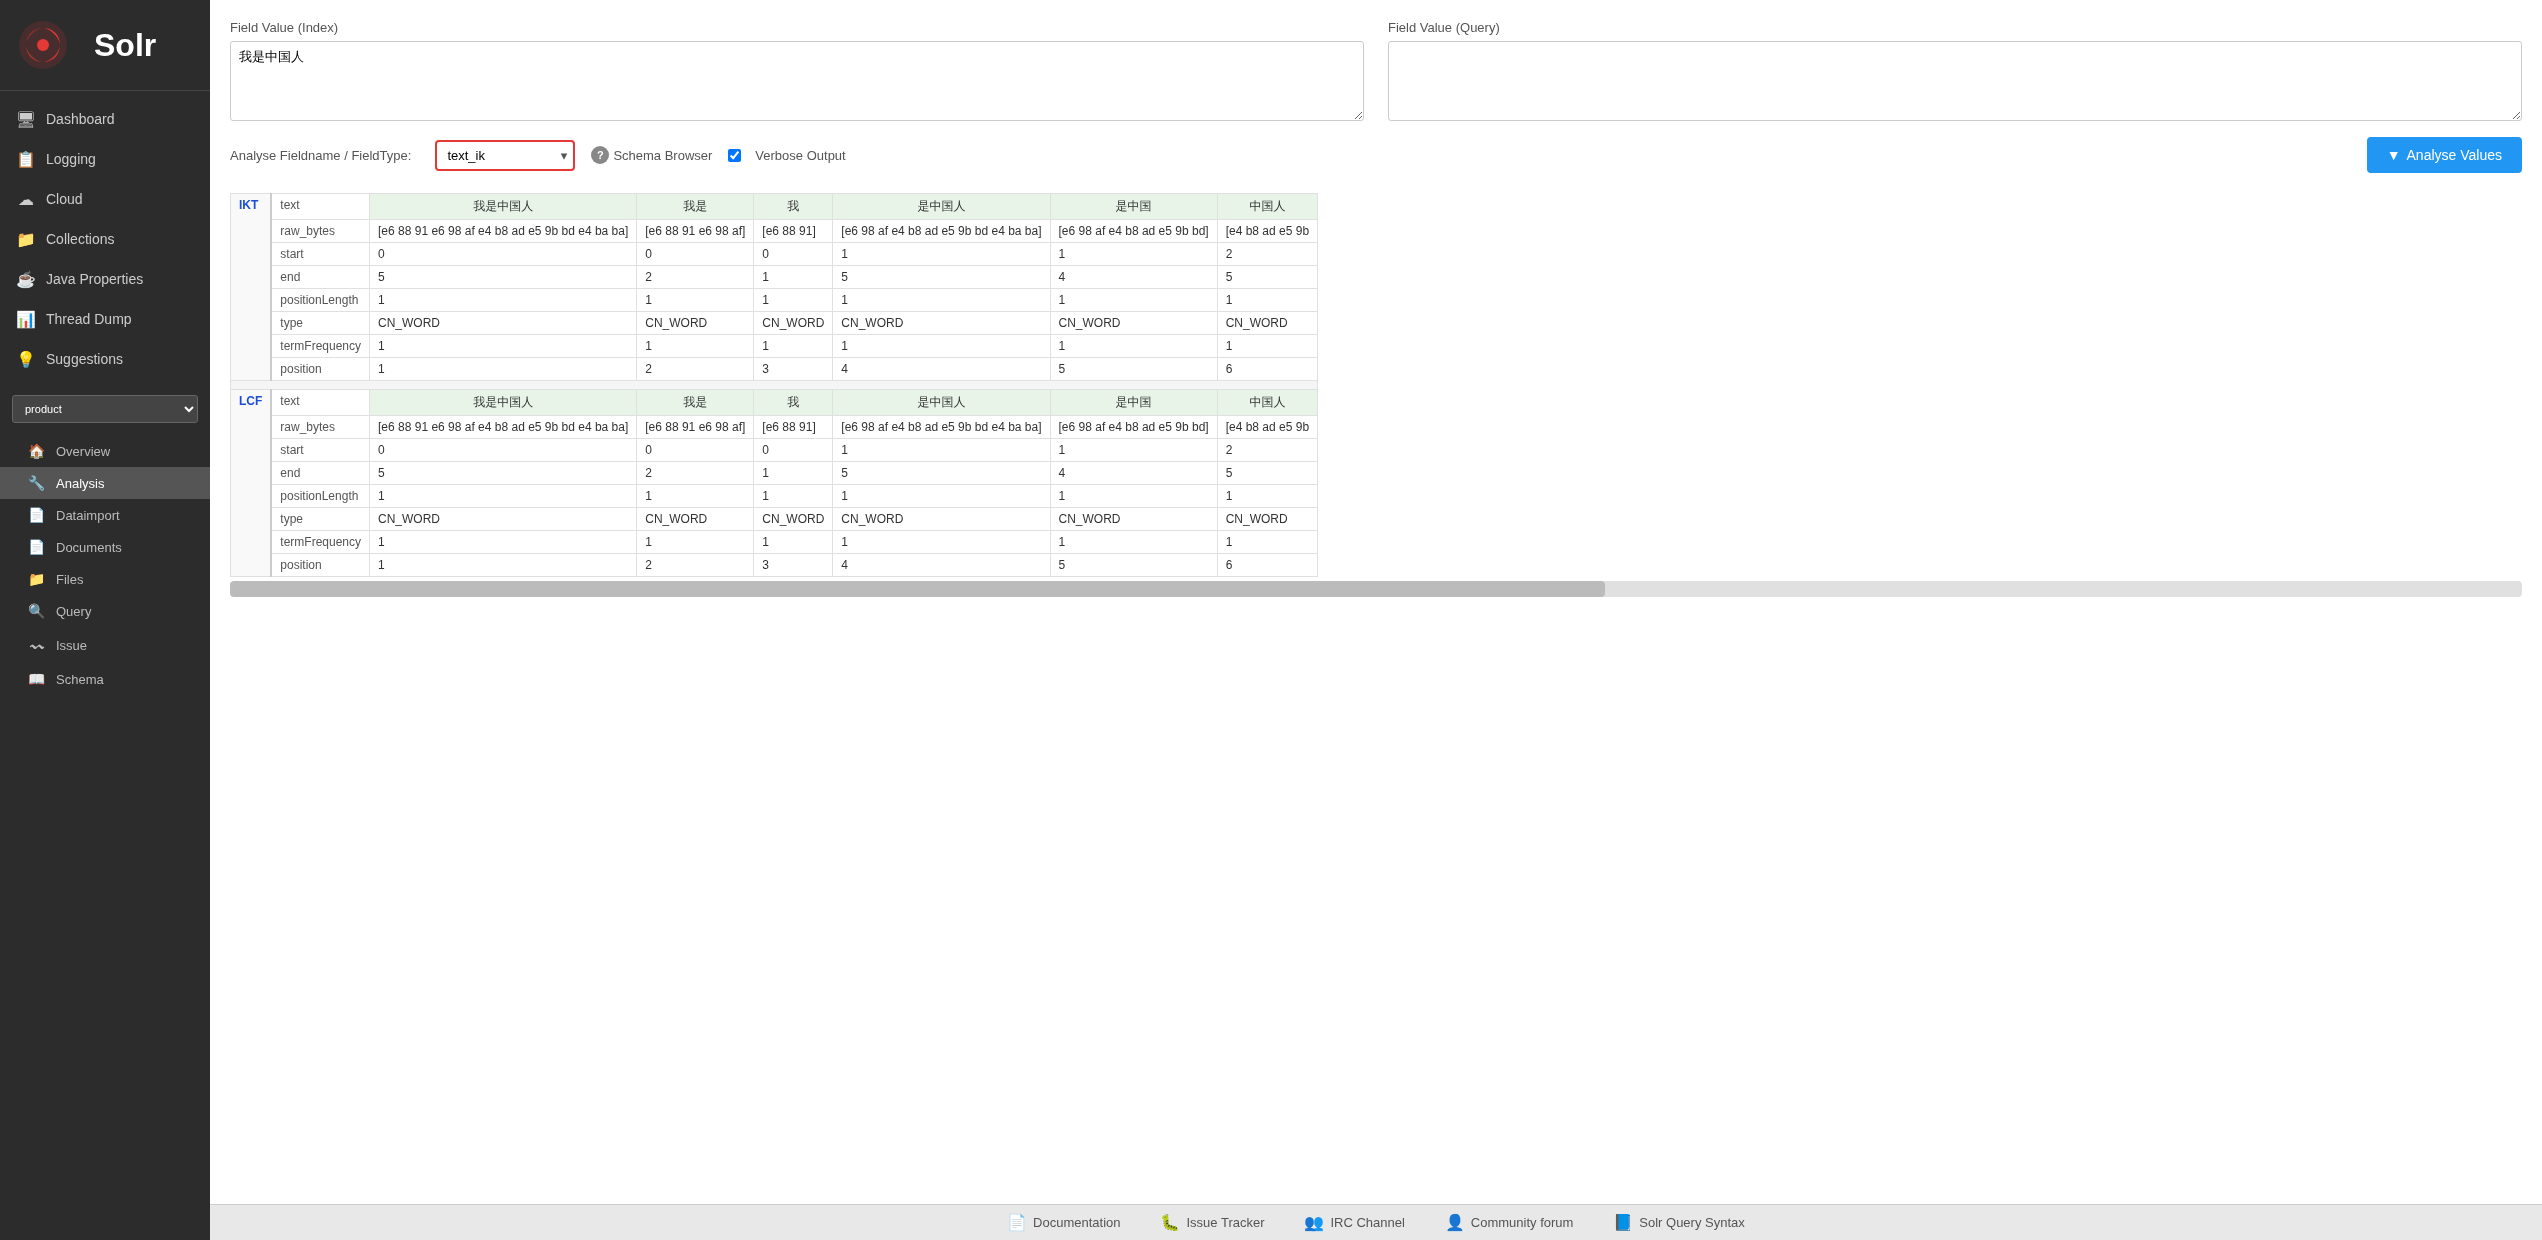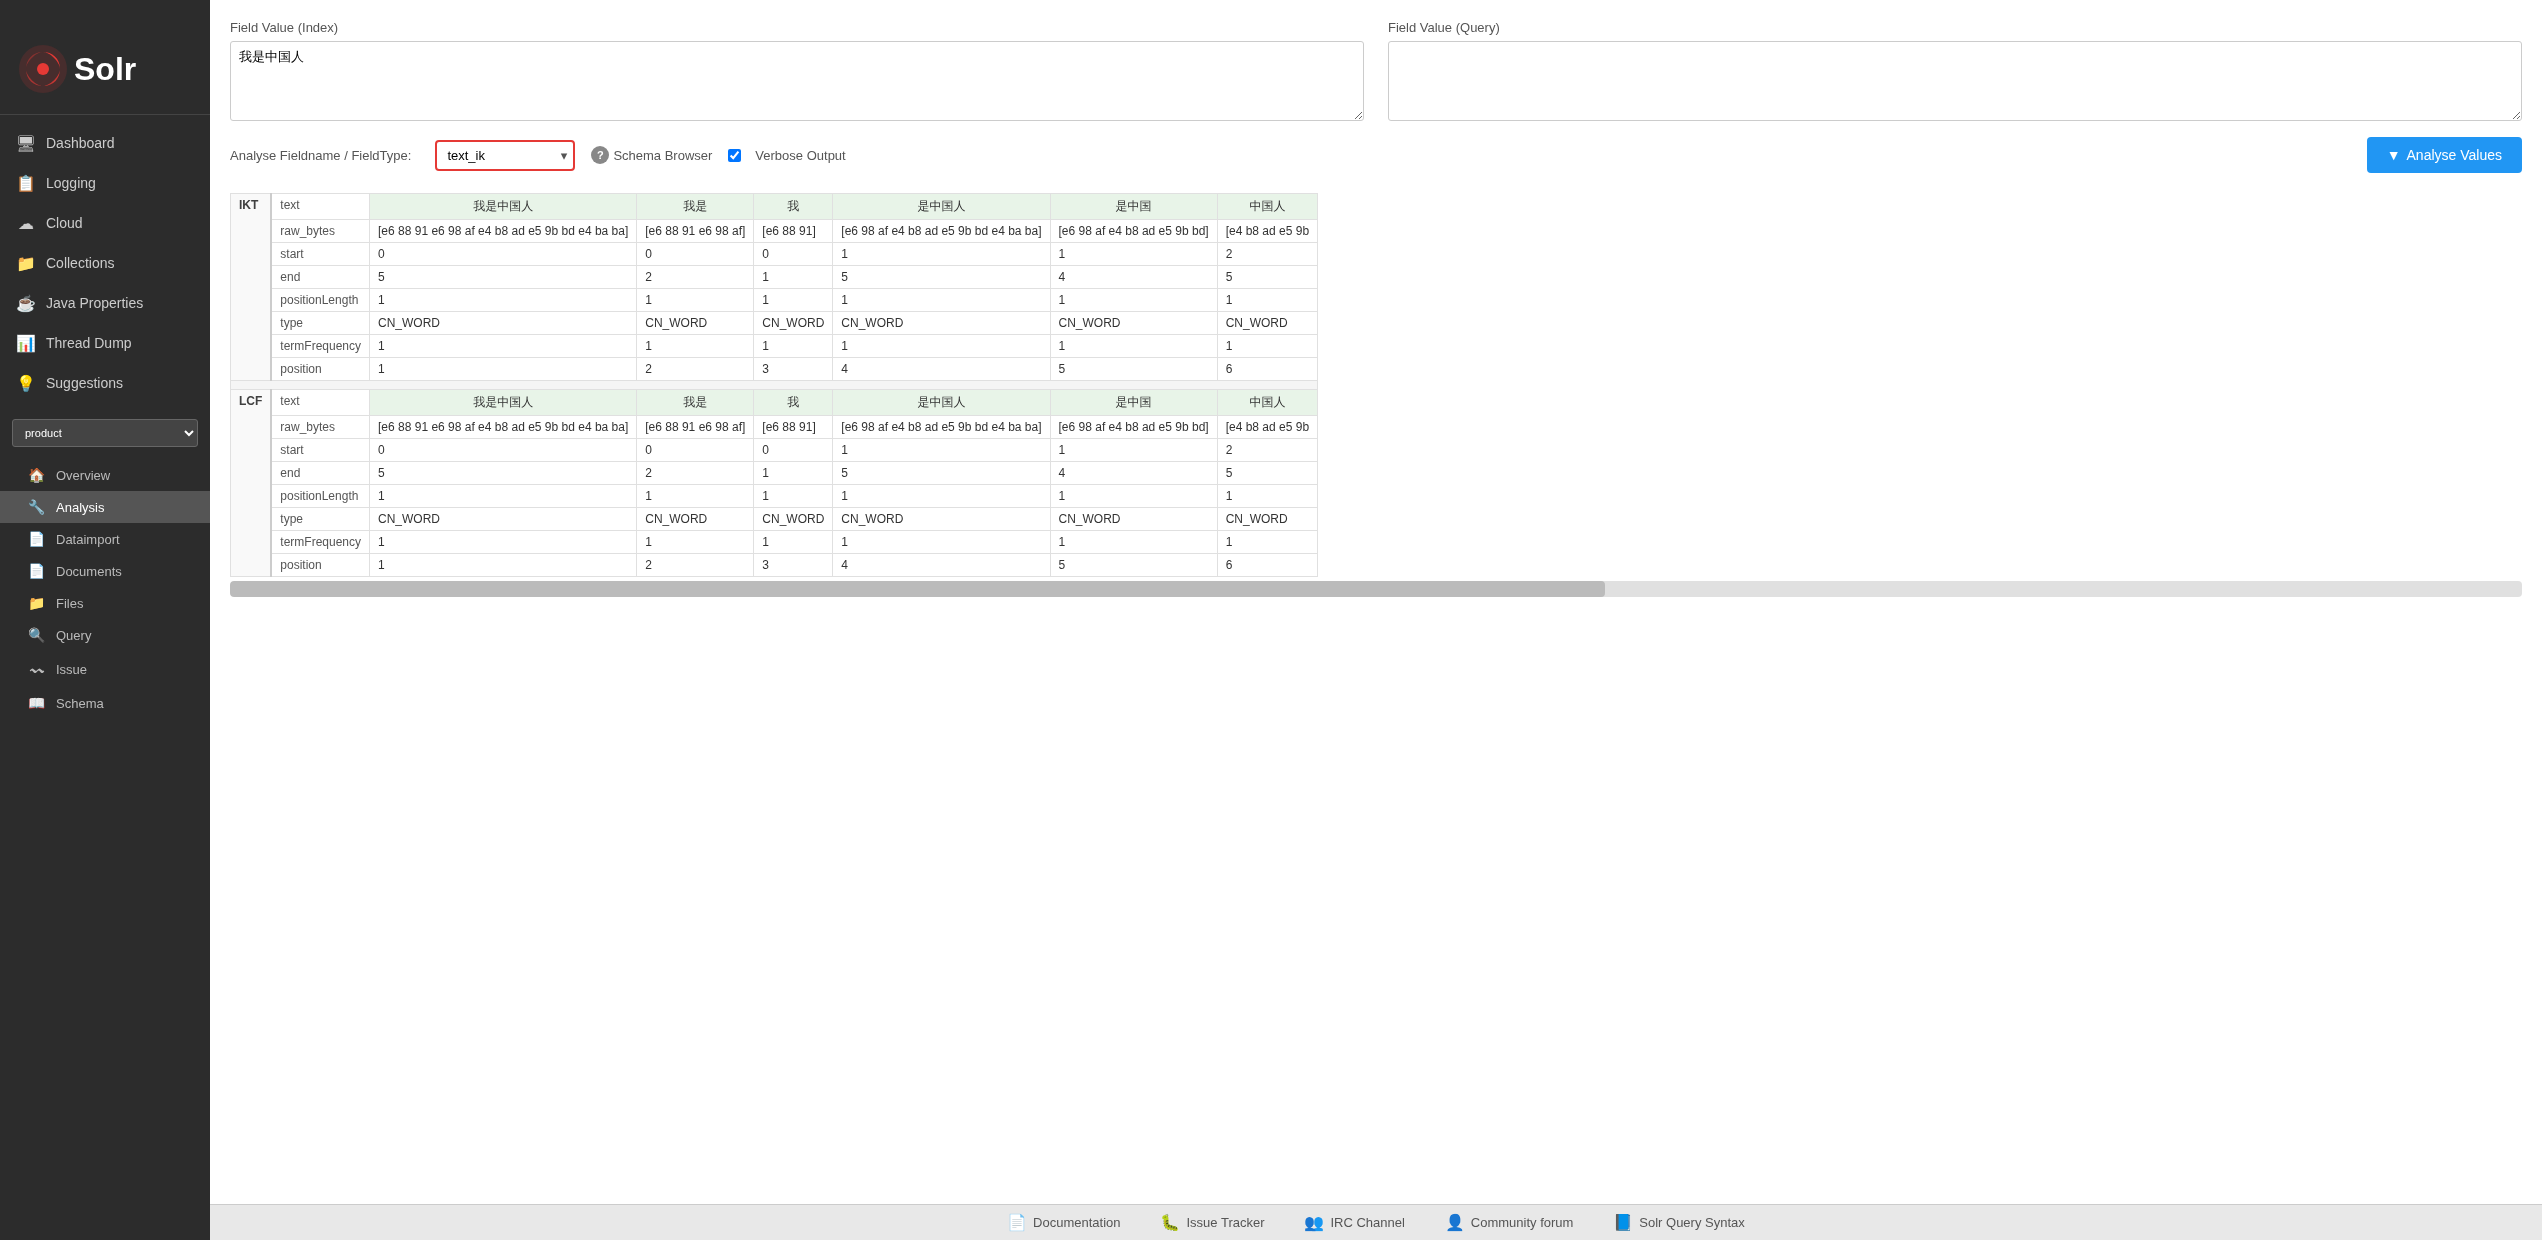--- a/index.html
+++ b/index.html
@@ -6,21 +6,21 @@
     body { font-family: Arial, sans-serif; font-size: 13px; background: #f5f5f5; color: #333; display: flex; flex-direction: column; height: 100vh; overflow: hidden; }
 
     
     .app-wrapper { display: flex; flex: 1; overflow: hidden; }
     .sidebar { width: 210px; background: #2c2c2c; color: #ccc; display: flex; flex-direction: column; overflow-y: auto; flex-shrink: 0; }
     .main-content { flex: 1; display: flex; flex-direction: column; overflow: hidden; background: #fff; }
     .content-area { flex: 1; overflow-y: auto; padding: 20px; }
     .footer { background: #e8e8e8; border-top: 1px solid #ccc; padding: 8px 20px; display: flex; justify-content: center; gap: 40px; align-items: center; font-size: 13px; }
 
     
-    .sidebar-logo { padding: 18px 16px; display: flex; align-items: center; gap: 4px; border-bottom: 1px solid #444; margin-top: 24px; }
+    .sidebar-logo { padding: 18px 16px; display: flex; align-items: center; gap: 24px; border-bottom: 1px solid #444; }
     .logo-icon { width: 54px; height: 54px; }
     .logo-text { font-size: 32px; font-weight: bold; color: #fff; }
     .sidebar-nav { padding: 8px 0; }
     .sidebar-nav-item { display: flex; align-items: center; gap: 10px; padding: 10px 16px; cursor: pointer; color: #ccc; font-size: 14px; }
     .sidebar-nav-item .nav-icon { width: 20px; height: 20px; display: inline-flex; align-items: center; justify-content: center; font-size: 16px; }
 
     .core-selector { margin: 8px 12px; }
     .core-selector select { width: 100%; padding: 6px 8px; background: #444; color: #fff; border: 1px solid #666; border-radius: 3px; font-size: 11px; cursor: pointer; }
 
     .sidebar-sub-nav { padding: 4px 0; }
@@ -42,21 +42,21 @@
     .schema-browser-link { color: #555; font-size: 13px; display: flex; align-items: center; gap: 4px; cursor: pointer; }
     .schema-browser-link .help-icon { width: 18px; height: 18px; background: #888; border-radius: 50%; color: #fff; display: inline-flex; align-items: center; justify-content: center; font-size: 11px; font-weight: bold; }
 
     .verbose-label { display: flex; align-items: center; gap: 14px; font-size: 13px; color: #555; }
     .analyse-btn { margin-left: auto; background: #2196F3; color: #fff; border: none; padding: 10px 20px; border-radius: 4px; cursor: pointer; font-size: 14px; display: flex; align-items: center; gap: 6px; }
 
     
     .analysis-table-wrapper { overflow-x: auto; }
     .analysis-table { border-collapse: collapse; font-size: 12px; min-width: 800px; }
     .analysis-table td, .analysis-table th { border: 1px solid #e0e0e0; padding: 4px 8px; vertical-align: top; white-space: nowrap; }
-    .analysis-table .section-label { font-weight: bold; color: #404040; font-size: 12px; padding: 4px 8px; background: #f9f9f9; border-right: 2px solid #ccc; }
+    .analysis-table .section-label { font-weight: bold; color: #1d4ed8; font-size: 12px; padding: 4px 8px; background: #f9f9f9; border-right: 2px solid #ccc; }
     .analysis-table .field-name { color: #555; font-size: 12px; }
     .analysis-table .token-cell { background: #e8f4e8; text-align: center; }
     .analysis-table .value-cell { text-align: left; }
 
     
     .scrollbar-row { background: #e0e0e0; height: 16px; margin-top: 4px; border-radius: 4px; overflow: hidden; }
     .scrollbar-inner { width: 60%; height: 100%; background: #bbb; border-radius: 4px; }
 
     
     .footer-link { display: flex; align-items: center; gap: 6px; color: #555; cursor: pointer; font-size: 13px; }

